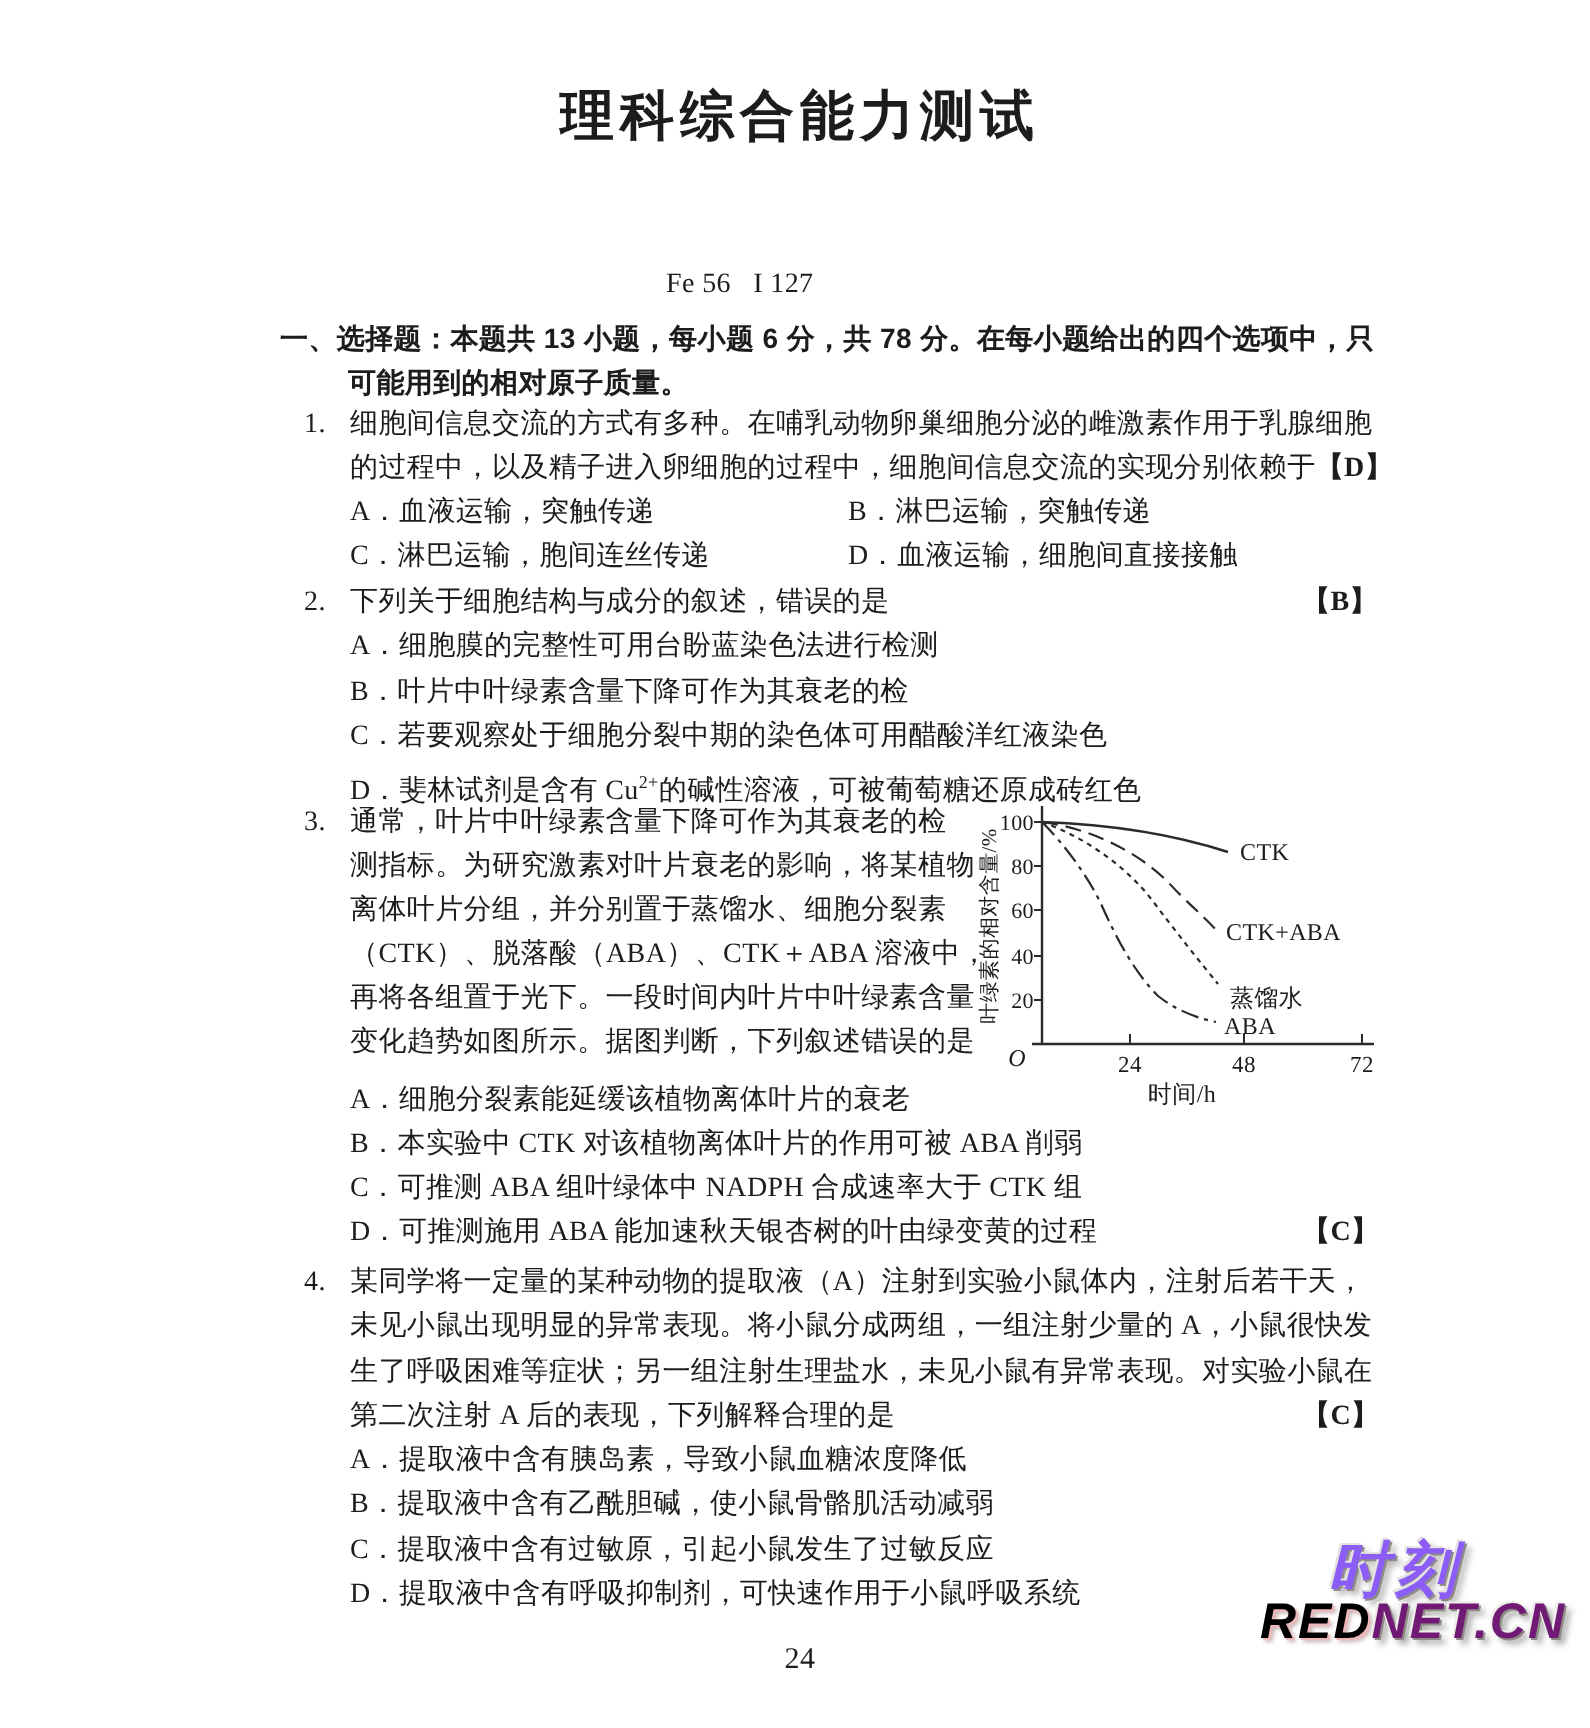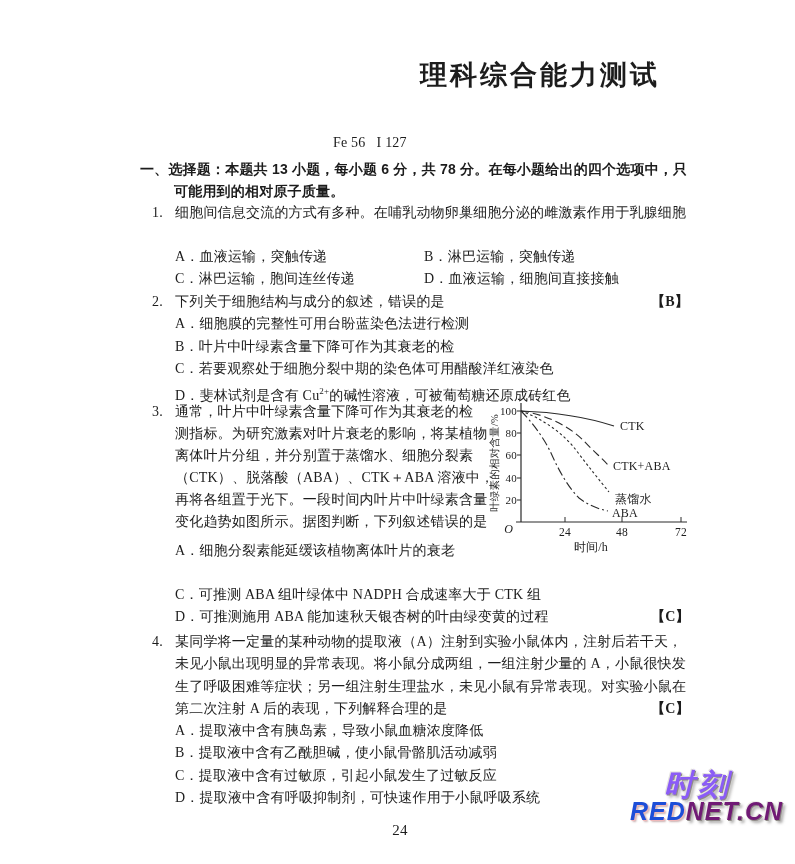--- a/index.html
+++ b/index.html
@@ -1,50 +1,51 @@
 <!DOCTYPE html>
 <html><head>
 <meta charset="utf-8">
 <style>
   html,body{margin:0;padding:0;}
   .page{position:relative;width:795px;height:864px;background:#ffffff;overflow:hidden;
         font-family:"Liberation Serif",serif;color:#1c1c1c;font-size:14px;letter-spacing:0.2px;}
   .ln{position:absolute;white-space:pre;line-height:22px;}
   .bold{font-weight:bold;}
   .sans{font-family:"Liberation Sans",sans-serif;}
-  .title{position:absolute;left:140px;top:57px;width:520px;text-align:right;
+  .title{position:absolute;left:140px;top:40px;width:520px;text-align:center;
          font-size:27px;font-weight:bold;letter-spacing:3px;font-family:"Liberation Sans",sans-serif;}
   .marker{font-weight:bold;}
   .marker-abs{position:absolute;font-weight:bold;white-space:pre;line-height:22px;}
   sup{font-size:9px;}
   .pageno{position:absolute;left:140px;top:822px;width:520px;text-align:center;font-size:15px;}
   .chart{position:absolute;left:488px;top:399px;width:207px;height:156px;}
   .wm-cn{position:absolute;left:664px;top:765px;font-family:"Liberation Sans",sans-serif;
          font-weight:bold;font-style:italic;font-size:30px;color:#8b5cf6;letter-spacing:4px;
          text-shadow:-1px -1px 0 #e3e1dd,1px 1px 0 #8f8b86,3px 3px 3px rgba(90,88,85,.45);}
   .wm-line{position:absolute;left:630px;top:797px;font-family:"Liberation Sans",sans-serif;
          font-weight:bold;font-style:italic;font-size:25px;letter-spacing:1px;white-space:pre;}
-  .wm-red{color:#1d4ed8;text-shadow:1px 1px 0 #f0b8b8,2px 2px 2px rgba(120,60,60,.4);}
+  .wm-red{color:#000000;text-shadow:1px 1px 0 #f0b8b8,2px 2px 2px rgba(120,60,60,.4);}
   .wm-gray{color:#701a75;text-shadow:-1px -1px 0 #efedea,1px 1px 0 #8f8b86,3px 3px 3px rgba(90,88,85,.5);}
   svg text{font-family:"Liberation Serif",serif;fill:#1c1c1c;}
 </style>
 </head>
 <body>
 
 <div class="page">
 
   <div class="title">理科综合能力测试</div>
 
   <div class="ln" style="left:333px;top:132px;">Fe 56   I 127</div>
 
   <div class="ln bold sans" style="left:140px;top:158px;">一、选择题：本题共 13 小题，每小题 6 分，共 78 分。在每小题给出的四个选项中，只</div>
   <div class="ln bold sans" style="left:174px;top:180px;">可能用到的相对原子质量。</div>
 
   <div class="ln" style="left:152px;top:202px;">1.</div>
   <div class="ln" style="left:175px;top:202px;">细胞间信息交流的方式有多种。在哺乳动物卵巢细胞分泌的雌激素作用于乳腺细胞</div>
+  <div class="ln" style="left:175px;top:224px;"><span>的过程中，以及精子进入卵细胞的过程中，细胞间信息交流的实现分别依赖于</span><span class="marker">【D】</span></div>
   <div class="ln" style="left:175px;top:246px;">A．血液运输，突触传递</div>
   <div class="ln" style="left:424px;top:246px;">B．淋巴运输，突触传递</div>
   <div class="ln" style="left:175px;top:268px;">C．淋巴运输，胞间连丝传递</div>
   <div class="ln" style="left:424px;top:268px;">D．血液运输，细胞间直接接触</div>
 
   <div class="ln" style="left:152px;top:291px;">2.</div>
   <div class="ln" style="left:175px;top:291px;">下列关于细胞结构与成分的叙述，错误的是</div>
   <div class="marker-abs" style="left:651px;top:291px;">【B】</div>
   <div class="ln" style="left:175px;top:313px;">A．细胞膜的完整性可用台盼蓝染色法进行检测</div>
   <div class="ln" style="left:175px;top:336px;">B．叶片中叶绿素含量下降可作为其衰老的检</div>
@@ -52,20 +53,21 @@
   <div class="ln" style="left:175px;top:380px;"><span>D．斐林试剂是含有 Cu</span><sup>2+</sup><span>的碱性溶液，可被葡萄糖还原成砖红色</span></div>
 
   <div class="ln" style="left:152px;top:401px;">3.</div>
   <div class="ln" style="left:175px;top:401px;">通常，叶片中叶绿素含量下降可作为其衰老的检</div>
   <div class="ln" style="left:175px;top:423px;">测指标。为研究激素对叶片衰老的影响，将某植物</div>
   <div class="ln" style="left:175px;top:445px;">离体叶片分组，并分别置于蒸馏水、细胞分裂素</div>
   <div class="ln" style="left:175px;top:467px;">（CTK）、脱落酸（ABA）、CTK＋ABA 溶液中，</div>
   <div class="ln" style="left:175px;top:489px;">再将各组置于光下。一段时间内叶片中叶绿素含量</div>
   <div class="ln" style="left:175px;top:511px;">变化趋势如图所示。据图判断，下列叙述错误的是</div>
   <div class="ln" style="left:175px;top:540px;font-family:Liberation Serif, serif;">A．细胞分裂素能延缓该植物离体叶片的衰老</div>
+  <div class="ln" style="left:175px;top:562px;">B．本实验中 CTK 对该植物离体叶片的作用可被 ABA 削弱</div>
   <div class="ln" style="left:175px;top:584px;">C．可推测 ABA 组叶绿体中 NADPH 合成速率大于 CTK 组</div>
   <div class="ln" style="left:175px;top:606px;">D．可推测施用 ABA 能加速秋天银杏树的叶由绿变黄的过程</div>
   <div class="marker-abs" style="left:651px;top:606px;">【C】</div>
 
   <div class="chart">
     <svg width="207" height="156" viewBox="0 0 207 156">
       <path d="M33 4 V123 M28 123 H199" stroke="#2a2a2a" stroke-width="1.2" fill="none"></path>
       <path d="M29 12 H33 M29 34 H33 M29 56 H33 M29 79 H33 M29 101 H33 M77 118 V123 M134 118 V123 M193 118 V123" stroke="#2a2a2a" stroke-width="1" fill="none"></path>
       <path d="M33 12 C 62 13, 95 17, 126 27" stroke="#2a2a2a" stroke-width="1.2" fill="none"></path>
       <path d="M33 12 C 56 15, 80 26, 96 42 C 106 53, 113 58, 121 67" stroke="#2a2a2a" stroke-width="1.1" fill="none" stroke-dasharray="8,4"></path>

